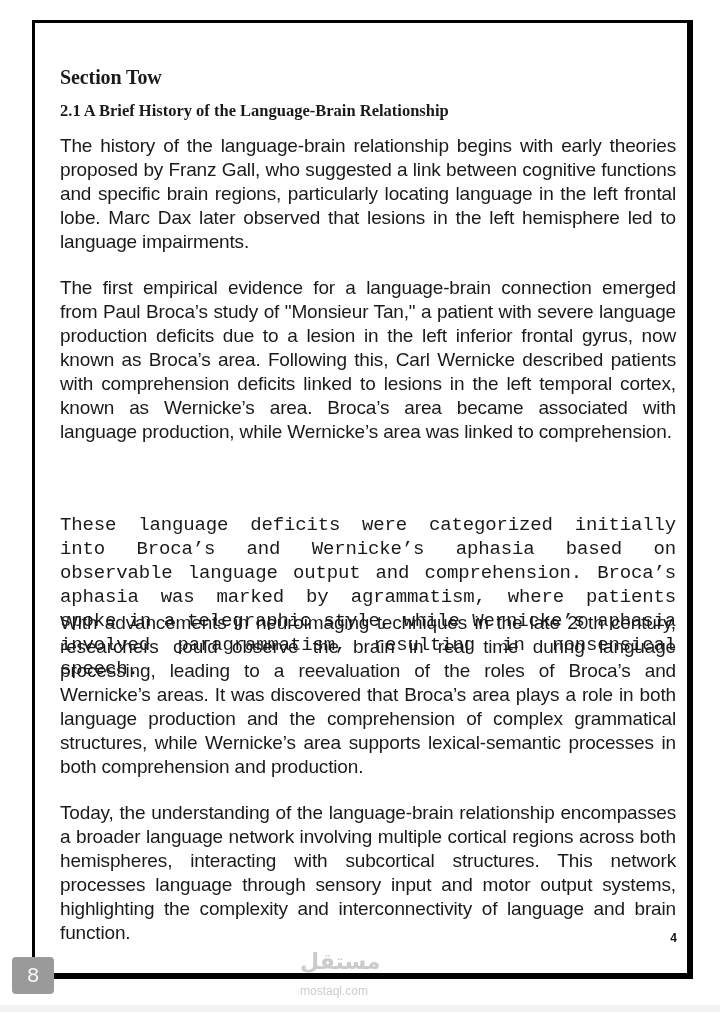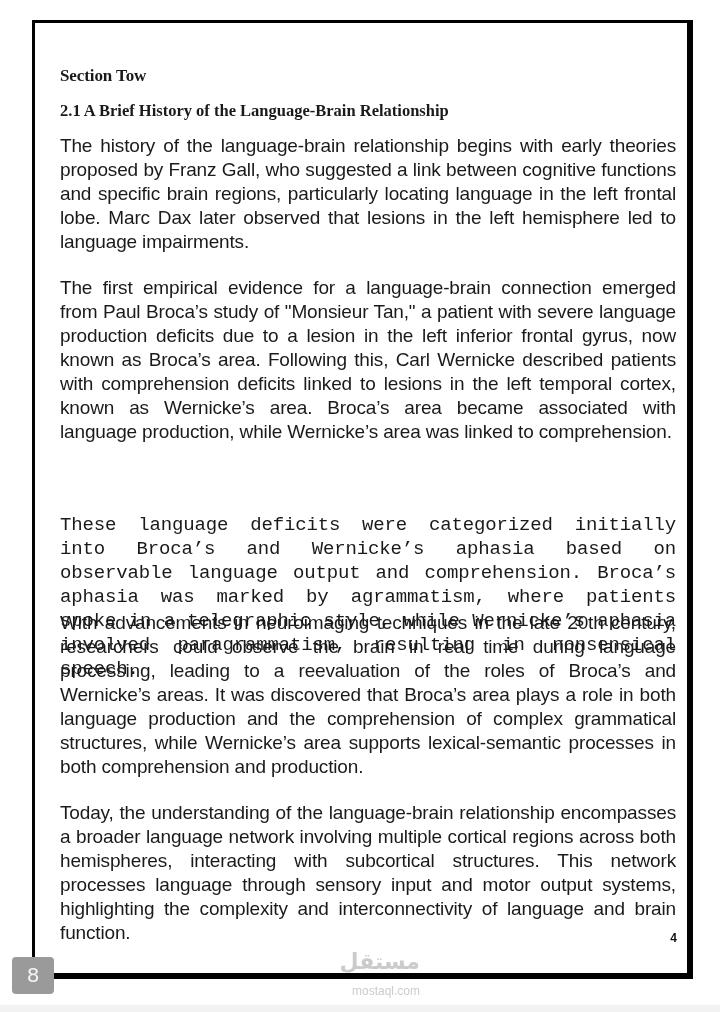--- a/index.html
+++ b/index.html
@@ -29,21 +29,21 @@
     .content {
       position: absolute;
       left: 60px;
       top: 62px;
       width: 616px;
       color: #1a1a1a;
     }
     .section-label {
       font-family: "Liberation Serif", serif;
       font-weight: bold;
-      font-size: 17px;
+      font-size: 20px;
       margin: 0;
       position: absolute;
       top: 4px;
       left: 0;
       letter-spacing: -0.1px;
     }
     .section-heading {
       font-family: "Liberation Serif", serif;
       font-weight: bold;
       font-size: 16.5px;
@@ -88,21 +88,21 @@
       font-size: 20px;
       line-height: 37px;
       text-align: center;
       z-index: 1;
     }
     .watermark {
       position: absolute;
       left: 300px;
       top: 950px;
       width: 120px;
-      text-align: right;
+      text-align: left;
       color: rgba(160,160,160,0.55);
       z-index: 3;
       pointer-events: none;
     }
     .watermark-arabic {
       font-family: "DejaVu Sans", sans-serif;
       font-size: 22px;
       font-weight: bold;
       line-height: 24px;
       display: block;

